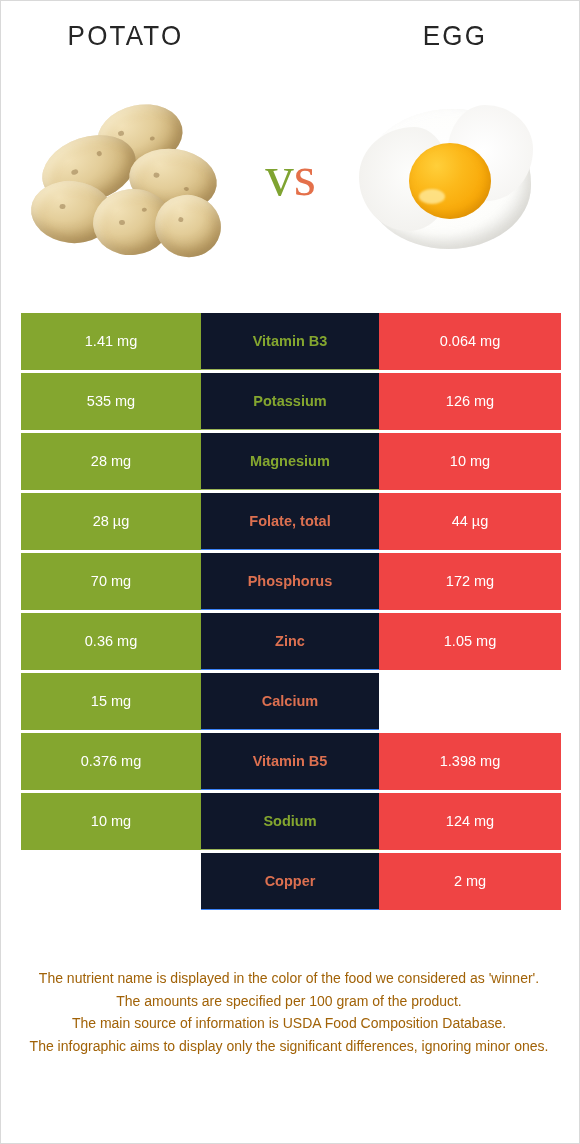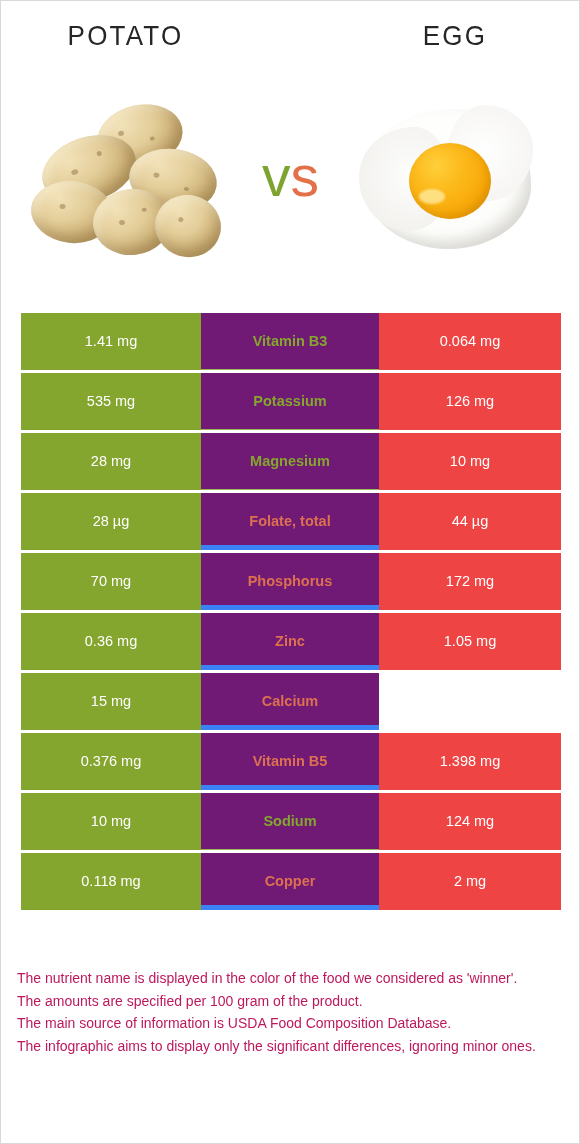--- a/index.html
+++ b/index.html
@@ -64,21 +64,21 @@
   .media-right { left: 330px; }
 
   .vs-wrap {
     position: absolute;
     left: 249px;
     top: 52px;
     width: 81px;
     height: 90px;
     text-align: center;
     line-height: 90px;
-    font-family: Liberation Sans, sans-serif;
+    font-family: Liberation Serif, serif;
     font-size: 57px;
     font-weight: 400;
     letter-spacing: 0px;
   }
   .vs-v { color: #7FA331; }
   .vs-s { color: #E4704A; }
 
   
   .potato-pile {
     position: absolute;
@@ -189,37 +189,37 @@
   }
   .cell-right {
     left: 378px;
     width: 182px;
     background: #ef4444;
     color: #ffffff;
   }
   .cell-mid {
     left: 200px;
     width: 178px;
-    background: #701a75;
+    background: #0f172a;
     font-weight: bold;
     font-size: 14.5px;
   }
   .cell-mid.win-left  { color: #84A62F; border-bottom: 1px solid #9ab455; }
-  .cell-mid.win-right { color: #DC7050; border-bottom: 5px solid #3b82f6; }
+  .cell-mid.win-right { color: #DC7050; border-bottom: 1px solid #3b82f6; }
 
   
   .footer {
     position: absolute;
     top: 966px;
     left: 0;
     width: 576px;
-    text-align: left;
+    text-align: center;
     font-size: 14px;
     line-height: 22.5px;
-    color: #be185d;
+    color: #a16207;
   }
   .footer div { padding: 0 16px; }
 </style>
 </head>
 <body>
 
 <div class="page">
 
   <div class="header-row">
     <div class="food-title title-left">POTATO</div>
@@ -309,21 +309,20 @@
         <div class="cell cell-left">0.376 mg</div>
         <div class="cell cell-mid win-right">Vitamin B5</div>
         <div class="cell cell-right">1.398 mg</div>
       </div>
       <div class="row">
         <div class="cell cell-left">10 mg</div>
         <div class="cell cell-mid win-left">Sodium</div>
         <div class="cell cell-right">124 mg</div>
       </div>
       <div class="row">
-        <div class="cell cell-left">0.118 mg</div>
         <div class="cell cell-mid win-right">Copper</div>
         <div class="cell cell-right">2 mg</div>
       </div>
     </div>
 
   <div class="footer" id="footer-notes">
       <div>The nutrient name is displayed in the color of the food we considered as 'winner'.</div>
       <div>The amounts are specified per 100 gram of the product.</div>
       <div>The main source of information is USDA Food Composition Database.</div>
       <div>The infographic aims to display only the significant differences, ignoring minor ones.</div>

